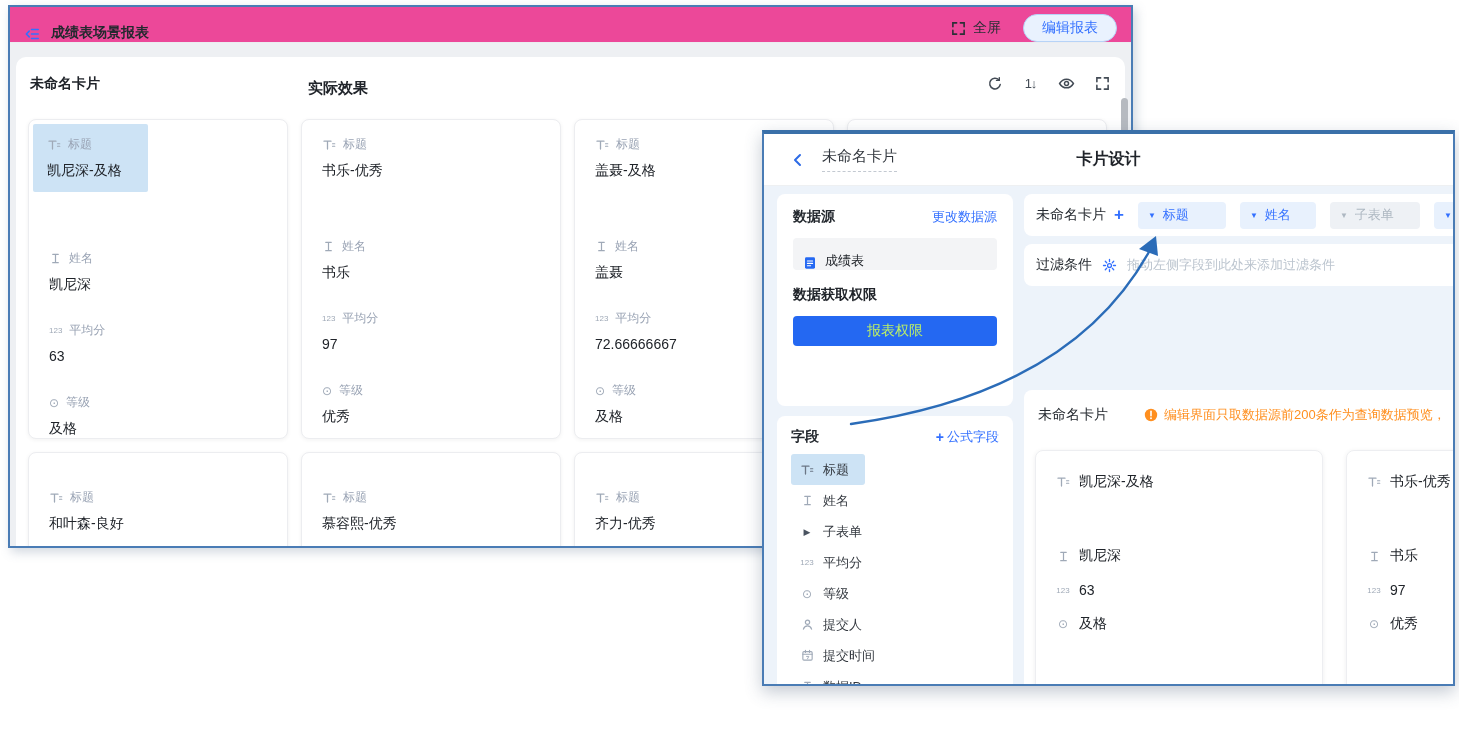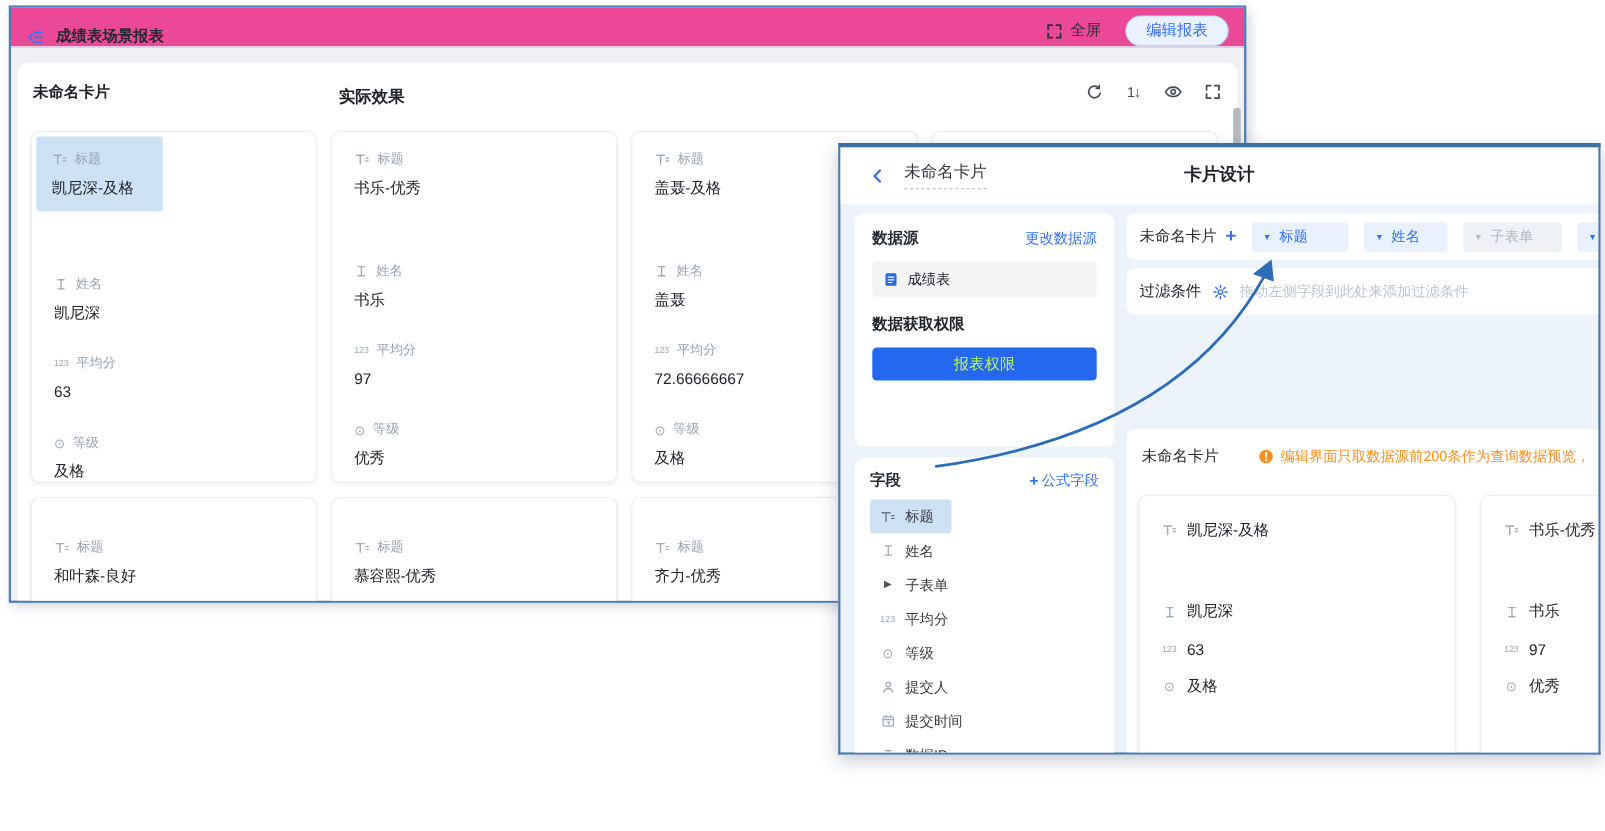--- a/index.html
+++ b/index.html
@@ -54,21 +54,21 @@
   .ov-title { position:absolute; left:0; right:0; text-align:center; font-size:16px; font-weight:bold; }
   .ov-body { position:absolute; left:0; right:0; top:56px; bottom:0; }
   .l-col { position:absolute; left:13px; width:236px; top:4px; bottom:0; }
   .panel { background:#fff; border-radius:8px; padding:14px 16px; }
   .p1 { height:212px; }
   .p2 { margin-top:10px; height:318px; padding:12px 14px; overflow:hidden; }
   .p-row { display:flex; align-items:center; justify-content:space-between; }
   .p-heading { font-size:14px; font-weight:bold; color:#24292f; }
   .blue-link { font-size:13px; color:#3370ff; cursor:pointer; display:flex; align-items:center; gap:3px; }
   .src-row { margin-top:12px; background:#f3f4f6; border-radius:4px; height:32px;
-        display:flex; align-items:center; gap:8px; padding:0 10px; font-size:13px; cursor:pointer; }
+        display:flex; align-items:flex-end; gap:8px; padding:0 10px; font-size:13px; cursor:pointer; }
   .perm-head { margin-top:16px; font-size:14px; font-weight:bold; }
   .perm-btn { margin-top:12px; height:30px; background:#2468f2; border-radius:4px; color:#bef264;
         font-size:14px; display:flex; align-items:center; justify-content:center; cursor:pointer; }
   .field-list { margin-top:8px; }
   .field-item { display:flex; align-items:center; gap:9px; height:31px; padding:0 9px;
         font-size:13px; color:#33383f; cursor:grab; border-radius:3px; }
   .field-item .fld-ic { width:14px; justify-content:center; }
   .field-item.active { background:#cde3f5; width:fit-content; padding-right:16px; }
   .tri-glyph { font-size:9px; color:#4a5360; }
   .r-col { position:absolute; left:260px; right:0; top:4px; bottom:0; }

